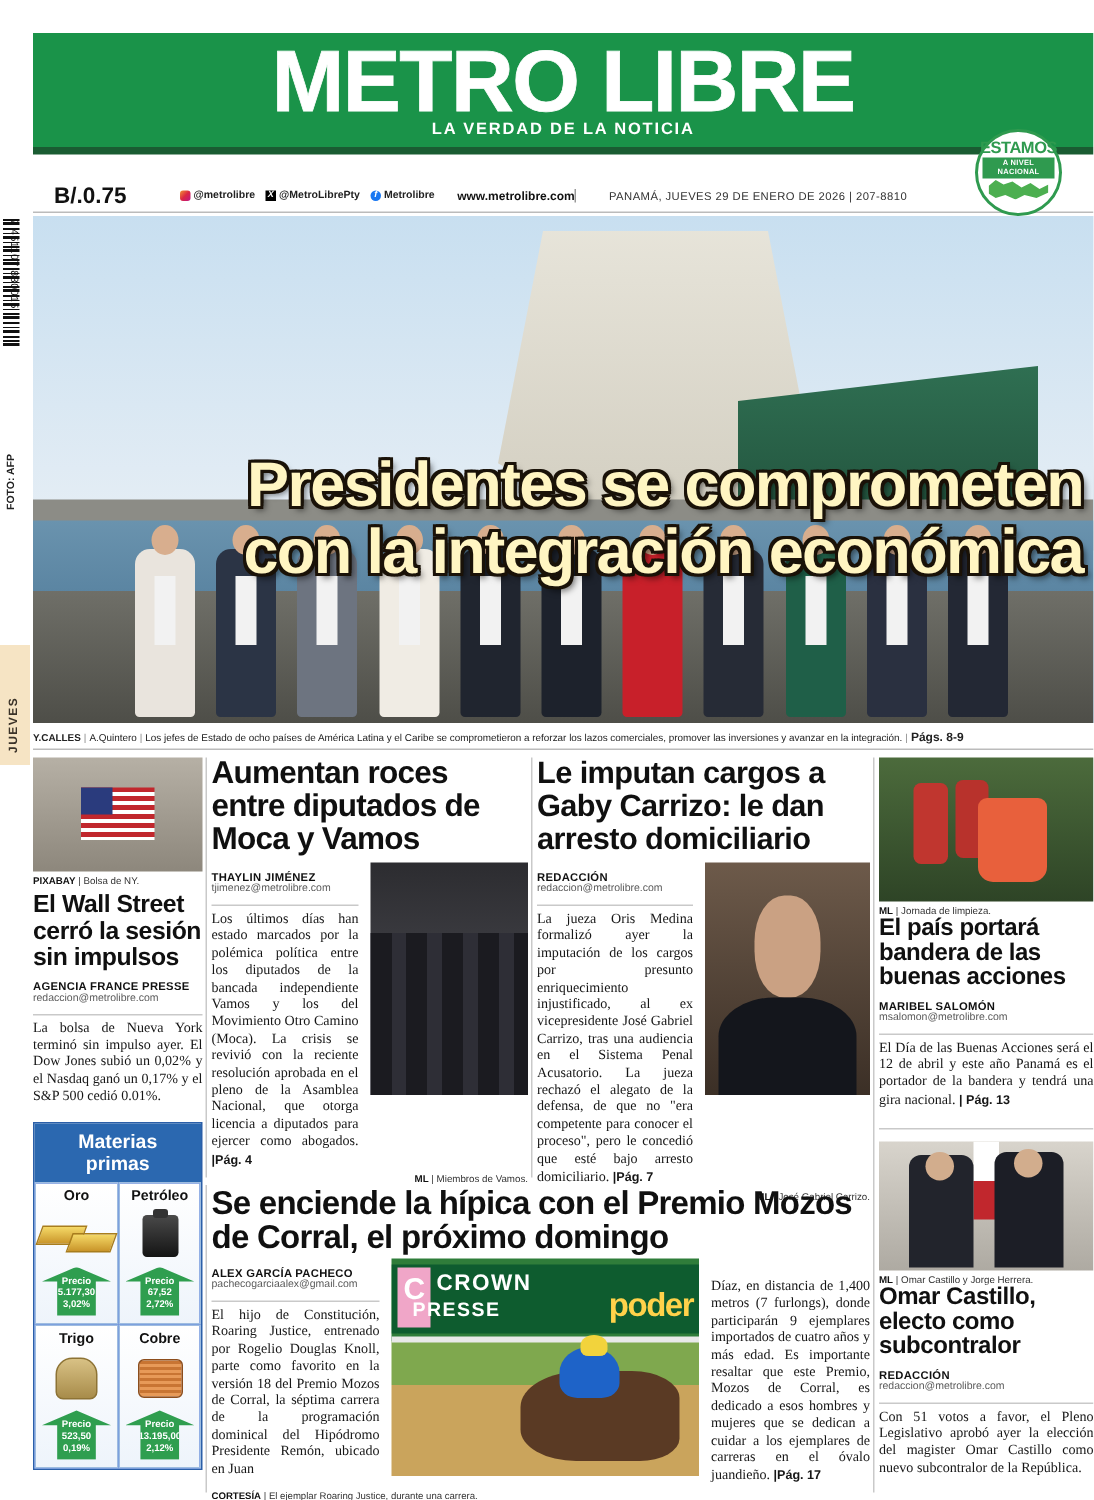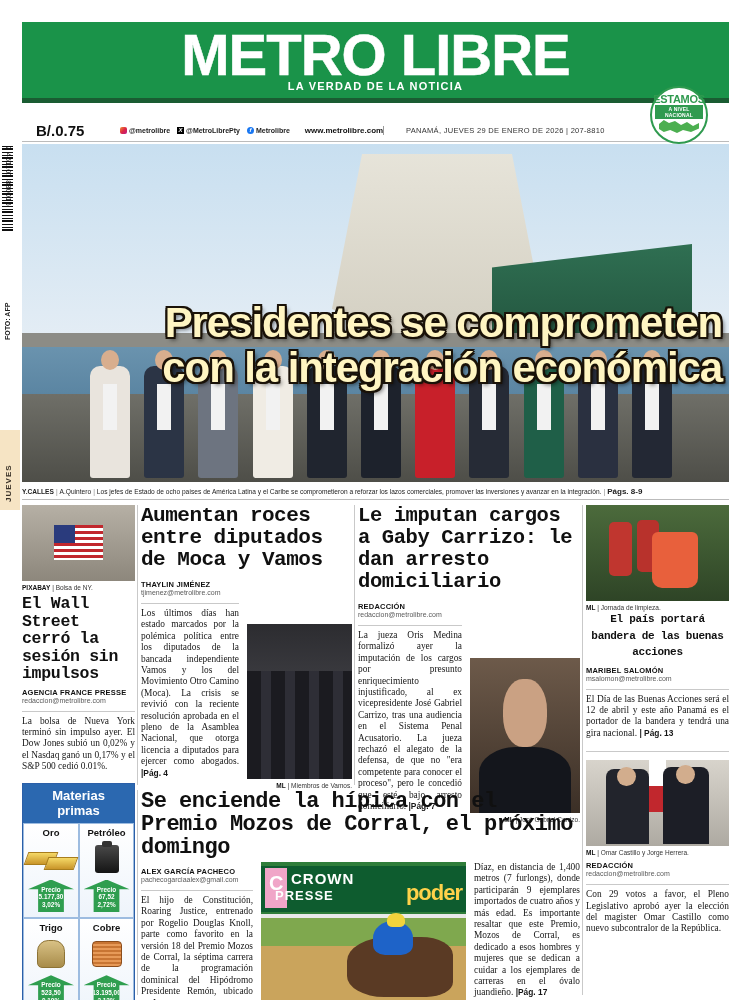--- a/index.html
+++ b/index.html
@@ -121,21 +121,21 @@
   .hero-caption { position:absolute; left:22px; top:484px; width:707px; height:16px;
                   font-family:"Liberation Sans",sans-serif; font-size:6.6px; color:#222; line-height:16px;
                   border-bottom:1px solid #bbb; white-space:nowrap; overflow:hidden; }
   .hero-caption b { font-weight:bold; }
   .hero-caption .sep { color:#888; padding:0 2px; }
   .hero-caption .pg { font-weight:bold; font-size:8px; }
 
   
   .kicker { font-family:"Liberation Sans",sans-serif; font-size:6.5px; color:#333; margin-top:3px; }
   .kicker b { color:#111; }
-  .hl-serif { font-family:Liberation Mono, monospace; font-weight:bold; color:#101010; }
+  .hl-serif { font-family:Liberation Sans, sans-serif; font-weight:bold; color:#101010; }
   .byline { font-family:"Liberation Sans",sans-serif; font-weight:bold; font-size:7.5px;
             color:#111; letter-spacing:.2px; margin-top:5px; }
   .email { font-family:"Liberation Sans",sans-serif; font-size:7px; color:#5a5a5a; }
   .body-text { font-family:"Liberation Serif", serif; font-size:9.4px; line-height:11.4px;
                color:#161616; text-align:justify; margin-top:4px; }
   .body-text .pg { font-family:"Liberation Sans",sans-serif; font-weight:bold; font-size:8.4px; white-space:nowrap; }
   .photo { background:#9aa3a8; position:relative; overflow:hidden; }
 
   
   .col-left { position:absolute; left:22px; top:505px; width:113px; }
@@ -170,33 +170,33 @@
             background: repeating-linear-gradient(180deg,#c87533 0 2px,#e79a58 2px 4px); border:1px solid #8c4d1c; }
   .wheat { width:28px; height:28px; background:linear-gradient(#d8c185,#a88c4a);
            border-radius:40% 40% 18% 18%; border:1px solid #8d7335; }
   .arrow-up { width:46px; margin:0 auto; background:#2f9e4f; color:#fff;
      font-family:"Liberation Sans",sans-serif; font-size:6.4px; font-weight:bold; line-height:7.6px;
      clip-path: polygon(50% 0,100% 30%,78% 30%,78% 100%,22% 100%,22% 30%,0 30%);
      padding:6px 0 4px; }
 
   
   .hl-mid { font-size:21px; line-height:22px; letter-spacing:-.5px; }
-  .mid-flow { display:flex; gap:8px; margin-top:4px;align-items:flex-end; }
+  .mid-flow { display:flex; gap:8px; margin-top:4px; }
   .mid-col-text { width:98px; }
   .mid-photo { width:105px; height:155px; background:linear-gradient(#2c2c30,#55555c); position:relative; }
   .mid-photo .suits { position:absolute; bottom:0; left:0; right:0; height:70%;
      background: repeating-linear-gradient(90deg,#1b1b20 0 14px,#2e2e36 14px 24px); }
 
   .hl-mid2 { font-size:20.5px; line-height:22px; letter-spacing:-.4px; }
   .mid2-photo { width:110px; height:155px; background:linear-gradient(#6d5a4a,#3b2f26); position:relative; }
   .mid2-photo .face { position:absolute; left:30%; top:14%; width:40%; height:44%; border-radius:45%; background:#caa183; }
   .mid2-photo .suit { position:absolute; left:8%; bottom:0; width:84%; height:42%; background:#14161c; border-radius:40% 40% 0 0; }
 
   
-  .hl-right { font-size:11px; line-height:16.5px; letter-spacing:-.3px;text-align:center; }
+  .hl-right { font-size:16px; line-height:16.5px; letter-spacing:-.3px; }
   .r-photo1 { width:143px; height:96px; background:linear-gradient(#4c6b3c,#2e4426); position:relative; }
   .r-photo1 .bag { position:absolute; left:46%; top:28%; width:32%; height:58%; background:#e8603c; border-radius:6px 6px 10px 10px; }
   .r-photo1 .p1 { position:absolute; left:16%; top:18%; width:16%; height:56%; background:#c0362f; border-radius:5px; }
   .r-photo1 .p2 { position:absolute; left:36%; top:16%; width:15%; height:54%; background:#b8322c; border-radius:5px; }
   .r-photo2 { width:143px; height:86px; background:linear-gradient(#d8d4cc,#aeaaa2); position:relative; }
   .r-photo2 .m1 { position:absolute; left:14%; top:10%; width:30%; height:88%; background:#22242c; border-radius:8px 8px 0 0; }
   .r-photo2 .m2 { position:absolute; left:54%; top:8%; width:32%; height:90%; background:#1c1e26; border-radius:8px 8px 0 0; }
   .r-photo2 .h1,.r-photo2 .h2 { position:absolute; width:13%; height:22%; border-radius:50%; background:#d2ad8d; }
   .r-photo2 .h1 { left:22%; top:8%; } .r-photo2 .h2 { left:63%; top:6%; }
   .r-photo2 .flag { position:absolute; left:44%; top:0; width:12%; height:60%;
@@ -513,24 +513,25 @@
         <div class="m1"></div>
         <div class="m2"></div>
         <div class="h1"></div>
         <div class="h2"></div>
       </div>
       <div class="kicker">
         <b>ML</b>
         <span class="sep">|</span>
         <span>Omar Castillo y Jorge Herrera.</span>
       </div>
+      <div class="hl-serif hl-right">Omar Castillo, electo como subcontralor</div>
       <div class="byline">REDACCIÓN</div>
       <div class="email">redaccion@metrolibre.com</div>
       <div class="hr-thin"></div>
-      <div class="body-text">Con 29 votos a favor, el Pleno Legislativo aprobó ayer la elección del magister Omar Castillo como nuevo subcontralor de la República.</div>
+      <div class="body-text">Con 51 votos a favor, el Pleno Legislativo aprobó ayer la elección del magister Omar Castillo como nuevo subcontralor de la República.</div>
     </div>
   </div>
 
   <div class="sports">
     <div class="hl-serif hl-sports">Se enciende la hípica con el Premio Mozos de Corral, el próximo domingo</div>
     <div class="sports-flow">
       <div class="sp-left">
         <div class="byline">ALEX GARCÍA PACHECO</div>
         <div class="email">pachecogarciaalex@gmail.com</div>
         <div class="hr-thin"></div>
@@ -545,21 +546,21 @@
         <div class="crown">CROWN</div>
         <div class="casino">PRESSE</div>
         <div class="poder">poder</div>
         <div class="rail"></div>
         <div class="horse"></div>
         <div class="jockey"></div>
         <div class="helmet"></div>
       </div>
 
       <div class="sp-right">
-        <div class="body-text" style="margin-top:0;">
+        <div class="body-text" style="margin-top:14px;">
           <span>Díaz, en distancia de 1,400 metros (7 furlongs), donde participarán 9 ejemplares importados de cuatro años y más edad. Es importante resaltar que este Premio, Mozos de Corral, es dedicado a esos hombres y mujeres que se dedican a cuidar a los ejemplares de carreras en el óvalo juandieño.</span>
           <span class="pg">|Pág. 17</span>
         </div>
       </div>
     </div>
     <div class="sp-caption">
       <b>CORTESÍA</b>
       <span class="sep">|</span>
       <span>El ejemplar Roaring Justice, durante una carrera.</span>
     </div>

